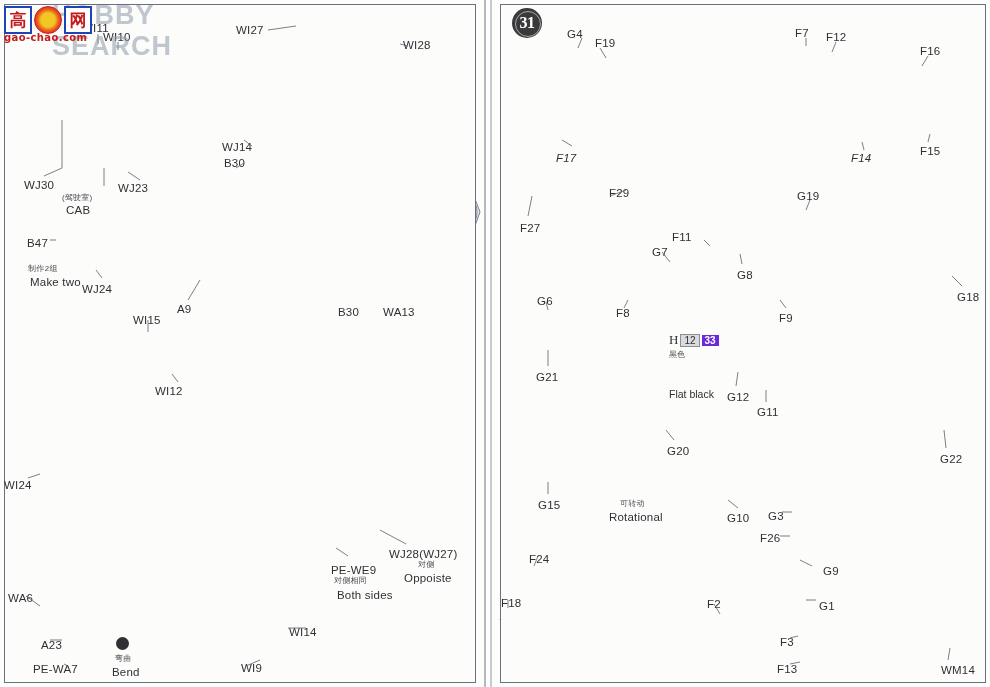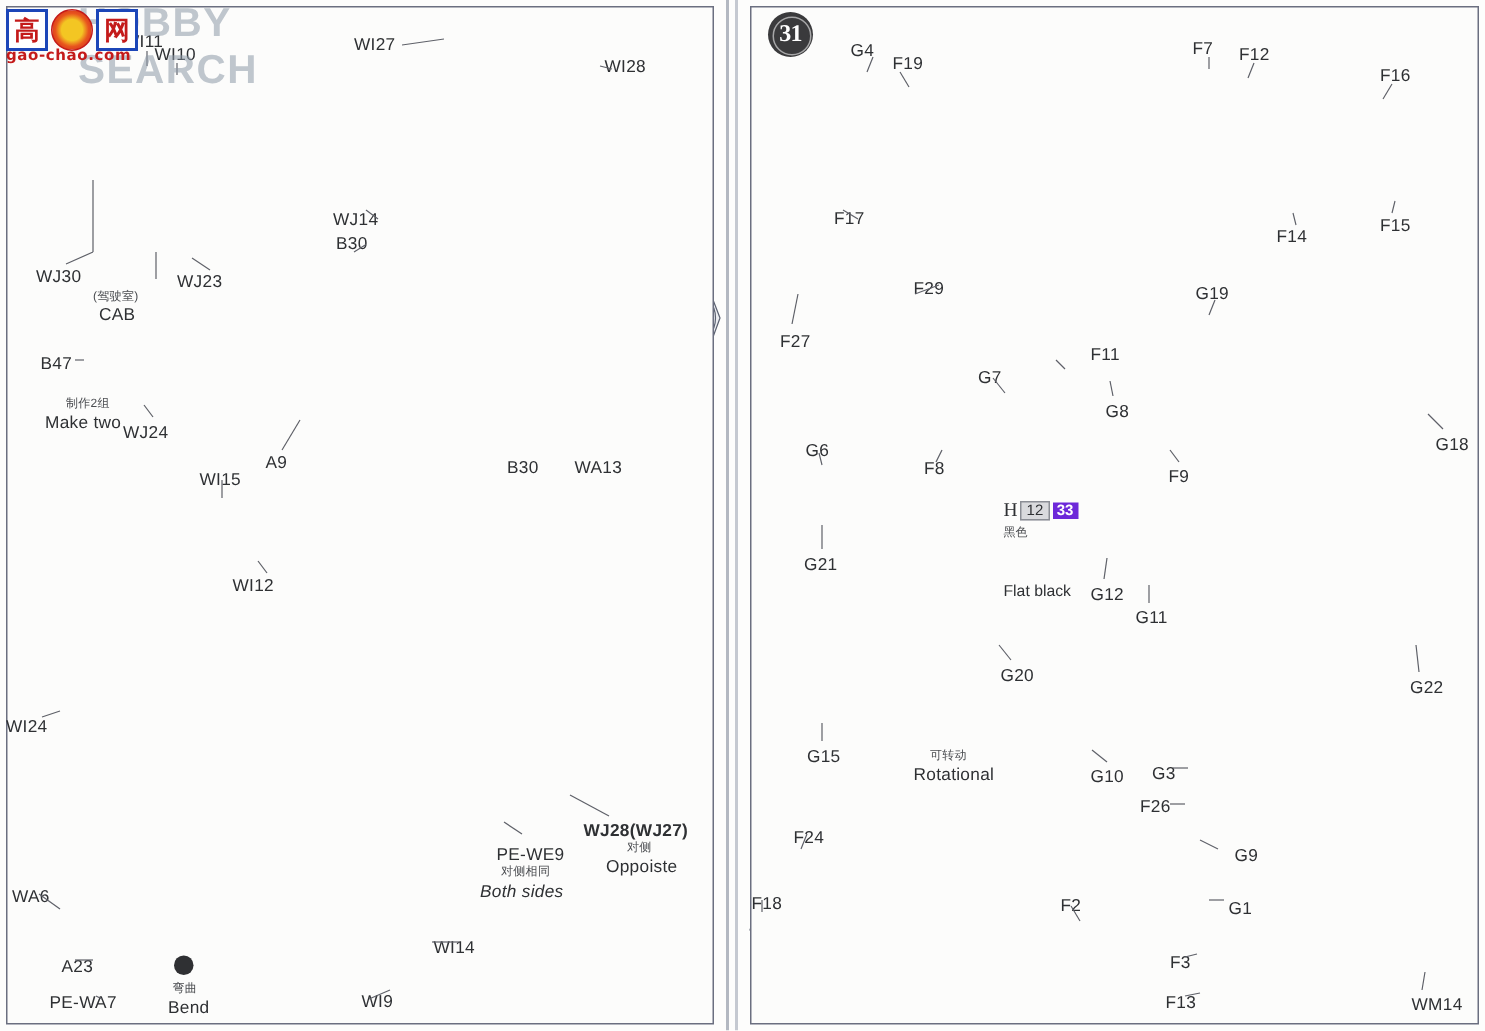--- a/index.html
+++ b/index.html
@@ -708,55 +708,55 @@
       <div class="lbl" style="left: 103px; top: 31px;">WI10</div>
       <div class="lbl" style="left: 236px; top: 24px;">WI27</div>
       <div class="lbl" style="left: 403px; top: 39px;">WI28</div>
       <div class="lbl" style="left: 222px; top: 141px;">WJ14</div>
       <div class="lbl" style="left: 224px; top: 157px;">B30</div>
       <div class="lbl" style="left: 24px; top: 179px;">WJ30</div>
       <div class="lbl" style="left: 118px; top: 182px;">WJ23</div>
       <div class="lbl cn" style="left: 62px; top: 194px;">(驾驶室)</div>
       <div class="lbl" style="left: 66px; top: 204px;">CAB</div>
       <div class="lbl" style="left: 27px; top: 237px;">B47</div>
-      <div class="lbl cn" style="left: 44px; top: 265px;">制作2组</div>
+      <div class="lbl cn" style="left: 28px; top: 265px; font-family: Liberation Mono, monospace;">制作2组</div>
       <div class="lbl" style="left: 30px; top: 276px;">Make two</div>
       <div class="lbl" style="left: 82px; top: 283px;">WJ24</div>
       <div class="lbl" style="left: 177px; top: 303px;">A9</div>
       <div class="lbl" style="left: 338px; top: 306px;">B30</div>
       <div class="lbl" style="left: 383px; top: 306px;">WA13</div>
       <div class="lbl" style="left: 133px; top: 314px;">WI15</div>
       <div class="lbl" style="left: 155px; top: 385px;">WI12</div>
       <div class="lbl" style="left: 4px; top: 479px;">WI24</div>
-      <div class="lbl" style="left: 389px; top: 548px; font-weight: bold;">WJ28(WJ27)</div>
+      <div class="lbl" style="left: 389px; top: 548px;">WJ28(WJ27)</div>
       <div class="lbl cn" style="left: 418px; top: 561px;">对侧</div>
       <div class="lbl" style="left: 404px; top: 572px;">Oppoiste</div>
       <div class="lbl" style="left: 331px; top: 564px;">PE-WE9</div>
       <div class="lbl cn" style="left: 334px; top: 577px;">对侧相同</div>
-      <div class="lbl" style="left: 320px; top: 589px; font-style: italic;">Both sides</div>
+      <div class="lbl" style="left: 337px; top: 589px;">Both sides</div>
       <div class="lbl" style="left: 8px; top: 592px;">WA6</div>
       <div class="lbl" style="left: 41px; top: 639px;">A23</div>
       <div class="lbl" style="left: 33px; top: 663px;">PE-WA7</div>
       <div class="lbl cn" style="left: 115px; top: 655px;">弯曲</div>
       <div class="lbl" style="left: 112px; top: 666px;">Bend</div>
       <div class="lbl" style="left: 289px; top: 626px;">WI14</div>
       <div class="lbl" style="left: 241px; top: 662px;">WI9</div>
     </div>
   <div id="right-labels">
       <div class="lbl" style="left: 567px; top: 28px;">G4</div>
       <div class="lbl" style="left: 595px; top: 37px;">F19</div>
       <div class="lbl" style="left: 795px; top: 27px;">F7</div>
       <div class="lbl" style="left: 826px; top: 31px;">F12</div>
       <div class="lbl" style="left: 920px; top: 45px;">F16</div>
-      <div class="lbl" style="left: 556px; top: 140px;">F17</div>
-      <div class="lbl" style="left: 851px; top: 152px;">F14</div>
+      <div class="lbl" style="left: 556px; top: 152px; font-style: italic;">F17</div>
+      <div class="lbl" style="left: 851px; top: 152px; font-style: italic;">F14</div>
       <div class="lbl" style="left: 920px; top: 145px;">F15</div>
       <div class="lbl" style="left: 609px; top: 187px;">F29</div>
       <div class="lbl" style="left: 520px; top: 222px;">F27</div>
-      <div class="lbl" style="left: 712px; top: 231px; padding-left: 15px;">F11</div>
+      <div class="lbl" style="left: 657px; top: 231px; padding-left: 15px;">F11</div>
       <div class="lbl" style="left: 797px; top: 190px;">G19</div>
       <div class="lbl" style="left: 652px; top: 246px;">G7</div>
       <div class="lbl" style="left: 737px; top: 269px;">G8</div>
       <div class="lbl" style="left: 957px; top: 291px;">G18</div>
       <div class="lbl" style="left: 779px; top: 312px;">F9</div>
       <div class="lbl" style="left: 537px; top: 295px;">G6</div>
       <div class="lbl" style="left: 616px; top: 307px;">F8</div>
       <div class="lbl" style="left: 536px; top: 371px;">G21</div>
       <div class="lbl" style="left: 727px; top: 391px;">G12</div>
       <div class="lbl" style="left: 757px; top: 406px;">G11</div>

